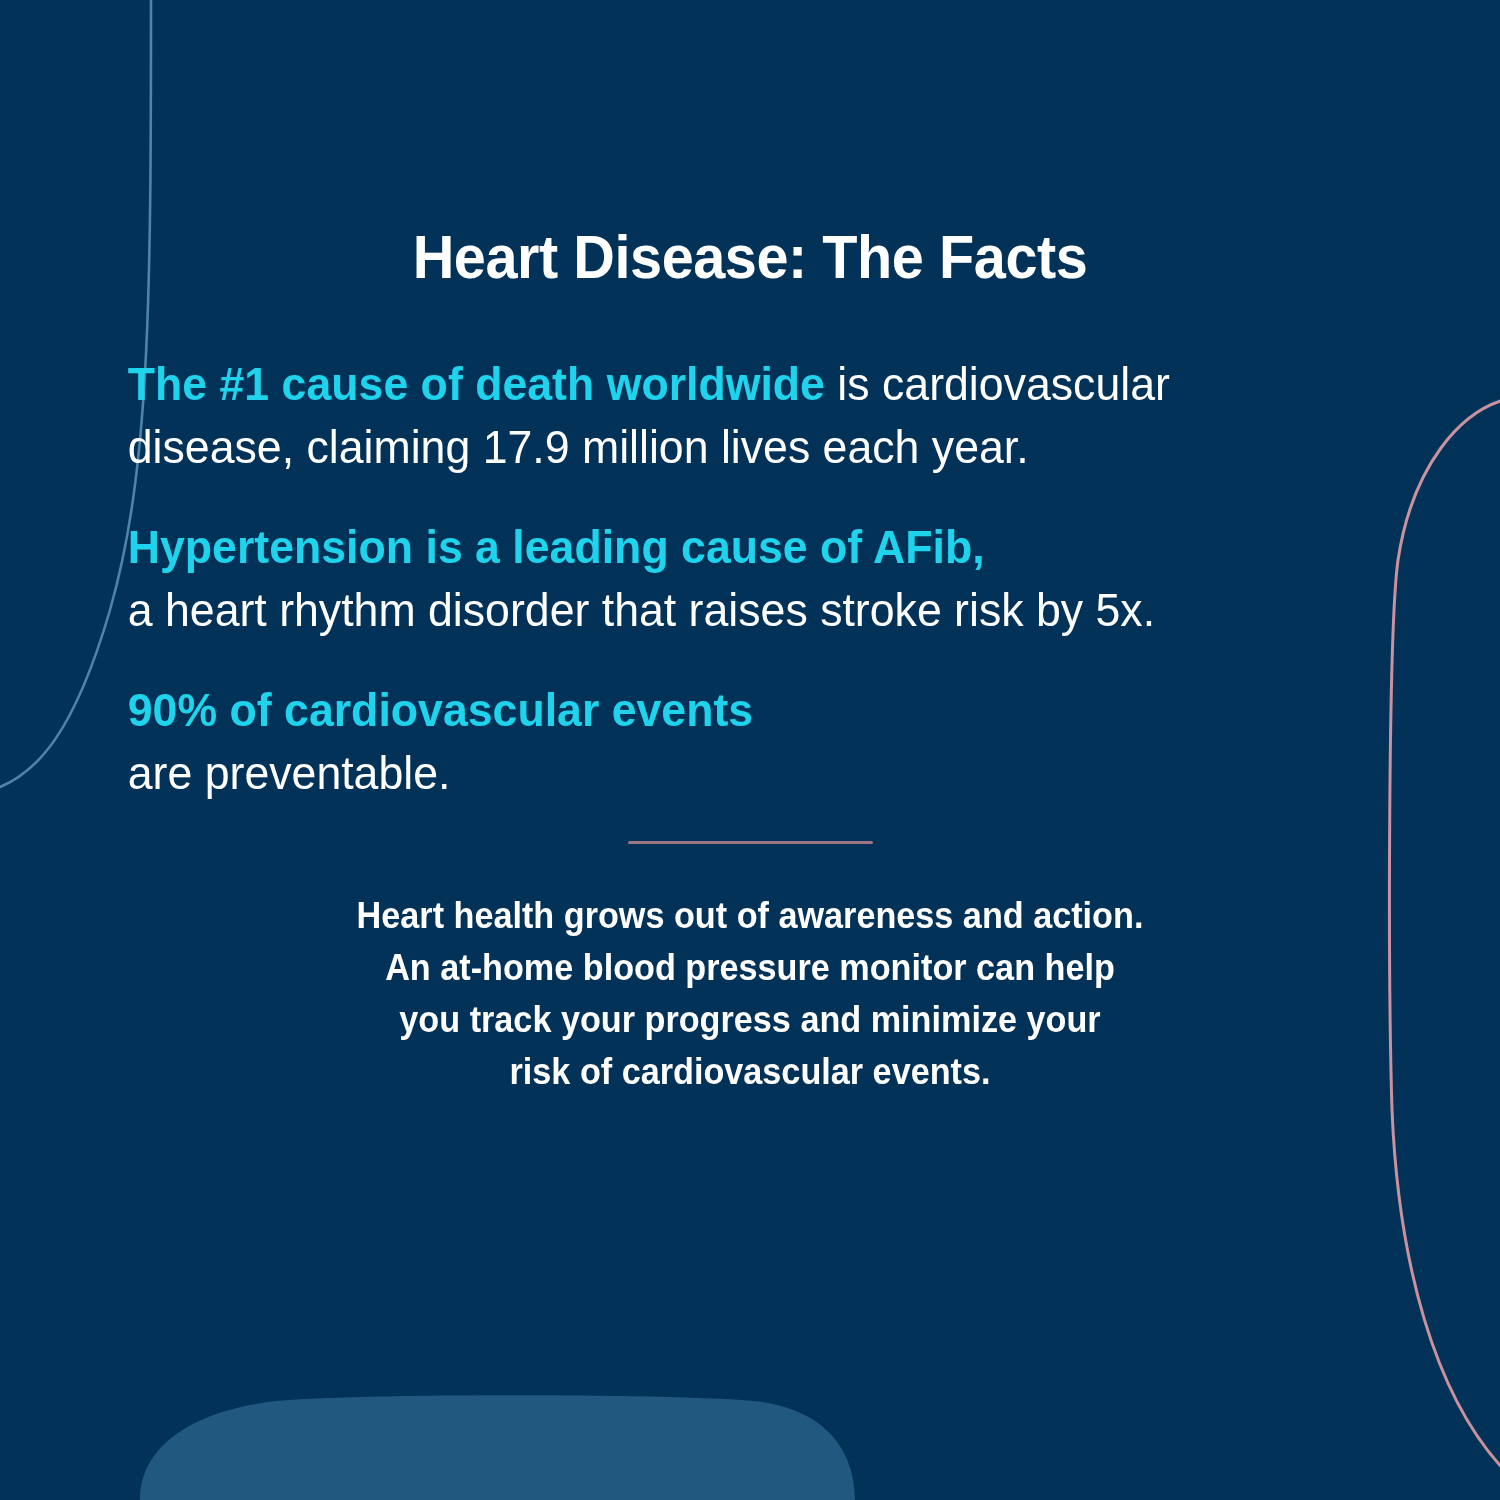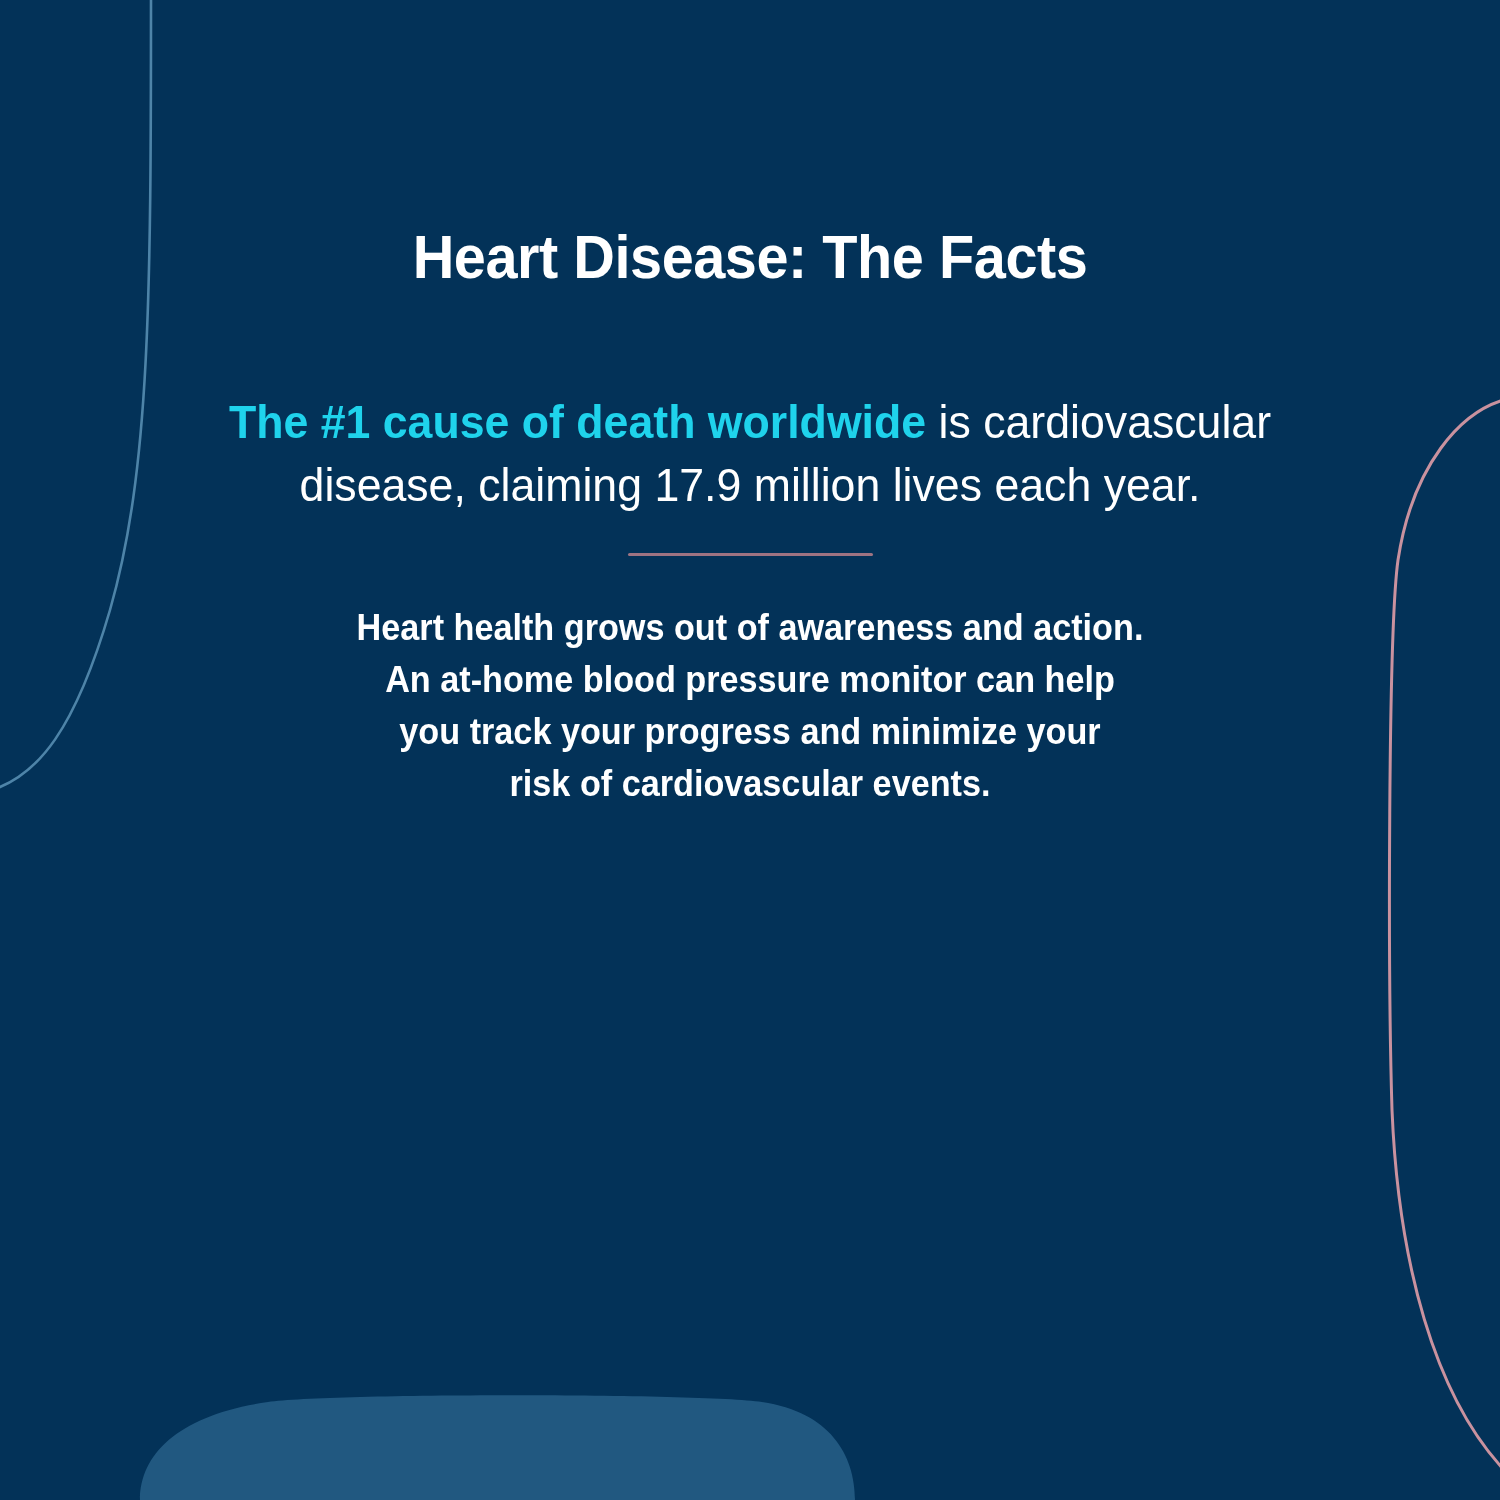--- a/index.html
+++ b/index.html
@@ -61,28 +61,26 @@
   }
 
   .facts {
     position: absolute;
     top: 352px;
     left: 0;
     right: 0;
   }
 
   .fact {
-    text-align: center;
     color: #FFFFFF;
     font-family: "Liberation Sans Narrow", "Liberation Sans", sans-serif;
     font-size: 47px;
     line-height: 1.35;
     margin-bottom: 36px;
     padding: 0 95px;
-    margin-top: 38px;
   }
 
   .fact .hl {
     color: #1FD3EC;
     font-weight: 700;
   }
 
   .fact .plain {
     color: #FFFFFF;
     font-weight: 400;
@@ -146,21 +144,29 @@
     <h1 class="page-title">Heart Disease: The Facts</h1>
 
     <div class="facts">
 
       <div class="fact">
         <span class="fact-line"><span class="hl">The #1 cause of death worldwide</span><span class="plain"> is cardiovascular</span></span>
         <span class="fact-line plain">disease, claiming 17.9 million lives each year.</span>
       </div>
 
 
+      <div class="fact">
+        <span class="fact-line"><span class="hl">Hypertension is a leading cause of AFib,</span><span class="plain"></span></span>
+        <span class="fact-line plain">a heart rhythm disorder that raises stroke risk by 5x.</span>
+      </div>
 
+      <div class="fact">
+        <span class="fact-line"><span class="hl">90% of cardiovascular events</span><span class="plain"></span></span>
+        <span class="fact-line plain">are preventable.</span>
+      </div>
 
       <div class="divider-wrap">
         <div class="divider"></div>
       </div>
 
       <div class="closing">
         <span class="c-line">Heart health grows out of awareness and action.</span>
         <span class="c-line">An at-home blood pressure monitor can help</span>
         <span class="c-line">you track your progress and minimize your</span>
         <span class="c-line">risk of cardiovascular events.</span>

